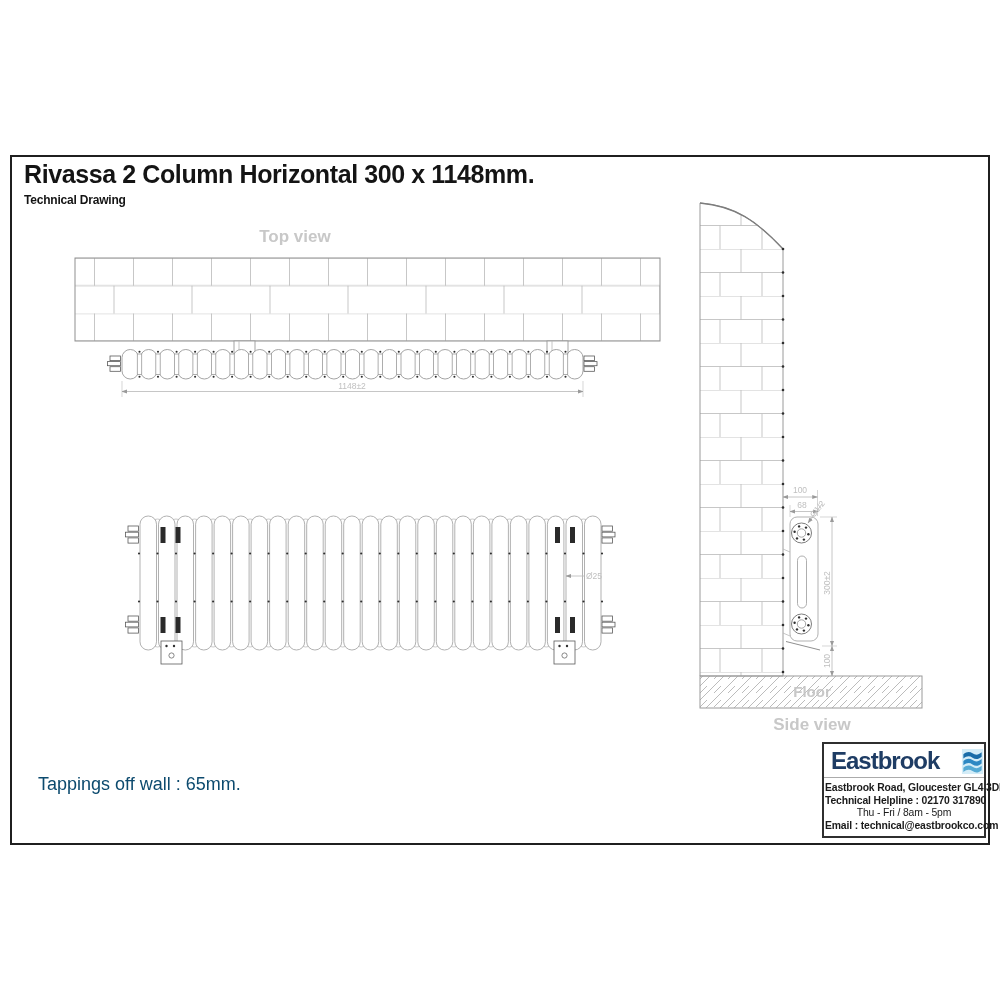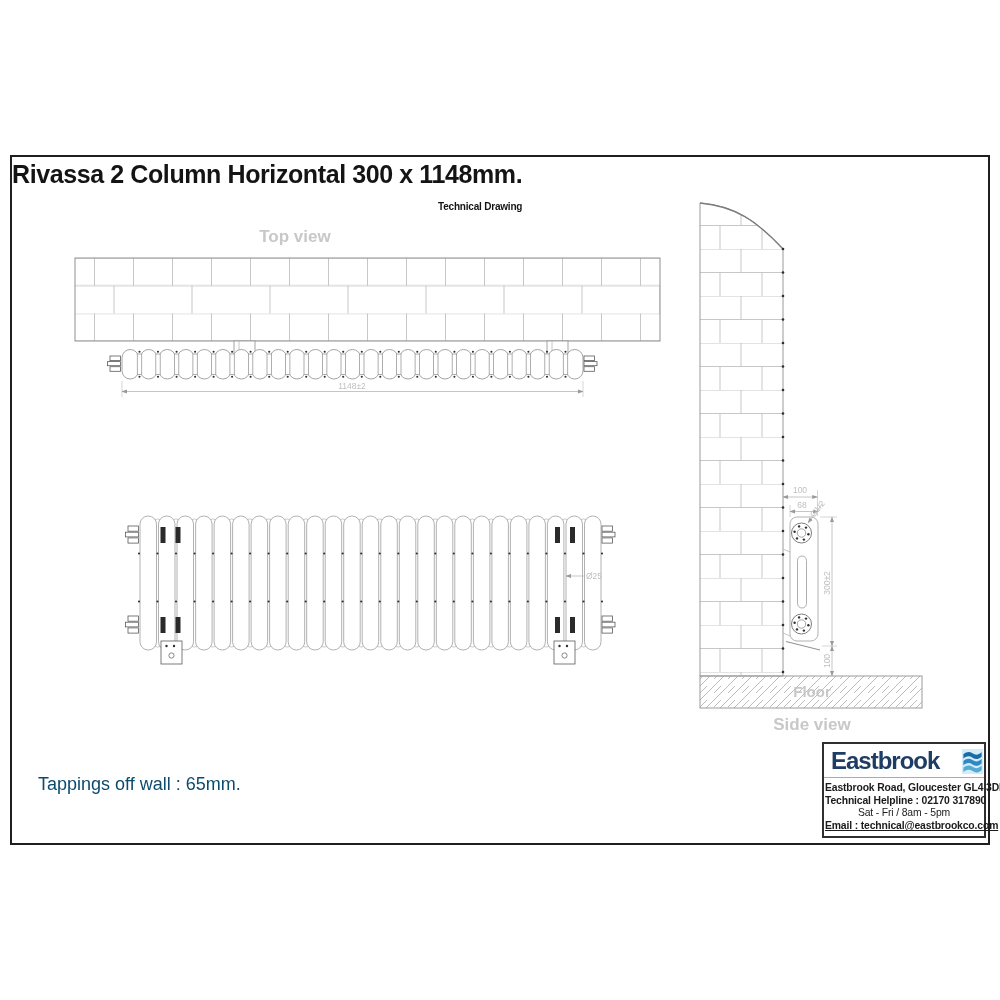--- a/index.html
+++ b/index.html
@@ -2,23 +2,23 @@
 <html style="--brand: #1e3c64; --line: #9a9a9a; --dim: #c0c0c0;"><head>
 <meta charset="utf-8">
 <style>
   :root{
     --brand:#1e3c64; --line:#9a9a9a; --line2:#a8a8a8; --dim:#c0c0c0;
   }
   *{margin:0;padding:0;box-sizing:border-box;}
   body{width:1000px;height:1000px;background:#fff;font-family:"Liberation Sans",sans-serif;position:relative;overflow:hidden;}
   .page{position:absolute;inset:0;background:#fff;}
   .frame{position:absolute;left:10px;top:155px;width:980px;height:690px;border:2px solid #1f1f1f;}
-  .title-block{position:absolute;left:12px;top:160px;color:#141414;}
+  .title-block{position:absolute;left:24px;top:160px;color:#141414;}
   .title-block h1{font-size:25px;font-weight:bold;letter-spacing:-0.4px;}
-  .title-block h2{font-size:10px;font-weight:bold;margin-top:12px;letter-spacing:-0.2px;text-align:right;}
+  .title-block h2{font-size:12px;font-weight:bold;margin-top:4px;letter-spacing:-0.2px;}
   .note{position:absolute;left:38px;top:774px;font-size:18px;color:#0c4a6e;}
   svg.draw{position:absolute;left:0;top:0;width:1000px;height:1000px;}
   
   .ln{fill:#fff;stroke:var(--line);stroke-width:0.9;}
   .lnw{fill:#fff;stroke:var(--line);stroke-width:0.8;}
   .lnb{fill:#fff;stroke:#bdbdbd;stroke-width:0.8;}
   .ln2{fill:#fff;stroke:var(--line2);stroke-width:0.9;}
   .hard{fill:#fff;stroke:#5a5a5a;stroke-width:0.8;}
   .dot{fill:#2e2e2e;stroke:none;}
   .clamp{fill:#2a2a2a;stroke:none;}
@@ -27,21 +27,21 @@
   .dimtx{fill:var(--dim);font-size:8.5px;font-family:"Liberation Sans",sans-serif;}
   .viewlabel{fill:#c8c8c8;font-size:17px;font-weight:600;font-family:"Liberation Sans",sans-serif;}
   .floortx{fill:#c3c3c3;font-size:15px;font-weight:600;font-family:"Liberation Sans",sans-serif;}
   
   .brand-card{position:absolute;left:822px;top:742px;width:164px;height:96px;border:2px solid #2f2f2f;background:#fff;display:flex;flex-direction:column;}
   .brand-row{display:flex;align-items:center;justify-content:space-between;padding:3px 0 2px 7px;border-bottom:1px solid #ababab;}
   .brand-name{font-size:24px;font-weight:bold;color:var(--brand);letter-spacing:-1px;}
   .brand-icon{width:23px;height:25px;display:block;}
   .card-lines{flex:1;display:flex;flex-direction:column;justify-content:space-evenly;padding:2px 1px 3px 1px;}
   .card-line{text-align:center;font-size:10.4px;color:#1b1b1b;letter-spacing:-0.15px;white-space:nowrap;}
-  .w700{font-weight:700;} .w400{font-weight:400;} .w600{font-weight:600;text-decoration:underline;}
+  .w700{font-weight:700;} .w400{font-weight:400;} .w600{font-weight:600;}
 </style>
 </head>
 <body>
 
 <div class="page">
 
   <div class="frame"></div>
 
   <div class="title-block">
     <h1>Rivassa 2 Column Horizontal 300 x 1148mm.</h1>
@@ -433,18 +433,18 @@
         <g id="wave-g">
           <path id="w1" d="M1.5,5.5 C5,2.5 8,2.5 11,4.5 C14,6.5 17,6.5 20.5,3.5 L20.5,8 C17,11 14,11 11,9 C8,7 5,7 1.5,10 Z" fill="#1a6ca8"></path>
           <path id="w2" d="M1.5,12.5 C5,9.5 8,9.5 11,11.5 C14,13.5 17,13.5 20.5,10.5 L20.5,15 C17,18 14,18 11,16 C8,14 5,14 1.5,17 Z" fill="#2d88c3"></path>
           <path id="w3" d="M1.5,19.5 C5,16.5 8,16.5 11,18.5 C14,20.5 17,20.5 20.5,17.5 L20.5,22 C17,25 14,25 11,23 C8,21 5,21 1.5,24 Z" fill="#55aad4"></path>
         </g>
       </svg>
     </div>
     <div class="card-lines">
       <div class="card-line w700">Eastbrook Road, Gloucester GL4 3DB</div>
       <div class="card-line w700">Technical Helpline : 02170 317890</div>
-      <div class="card-line w400">Sat - Fri / 8am - 5pm</div>
+      <div class="card-line w400">Thu - Fri / 8am - 5pm</div>
       <div class="card-line w600">Email : technical@eastbrookco.com</div>
     </div>
   </div>
 
 </div>
 
 </body></html>

